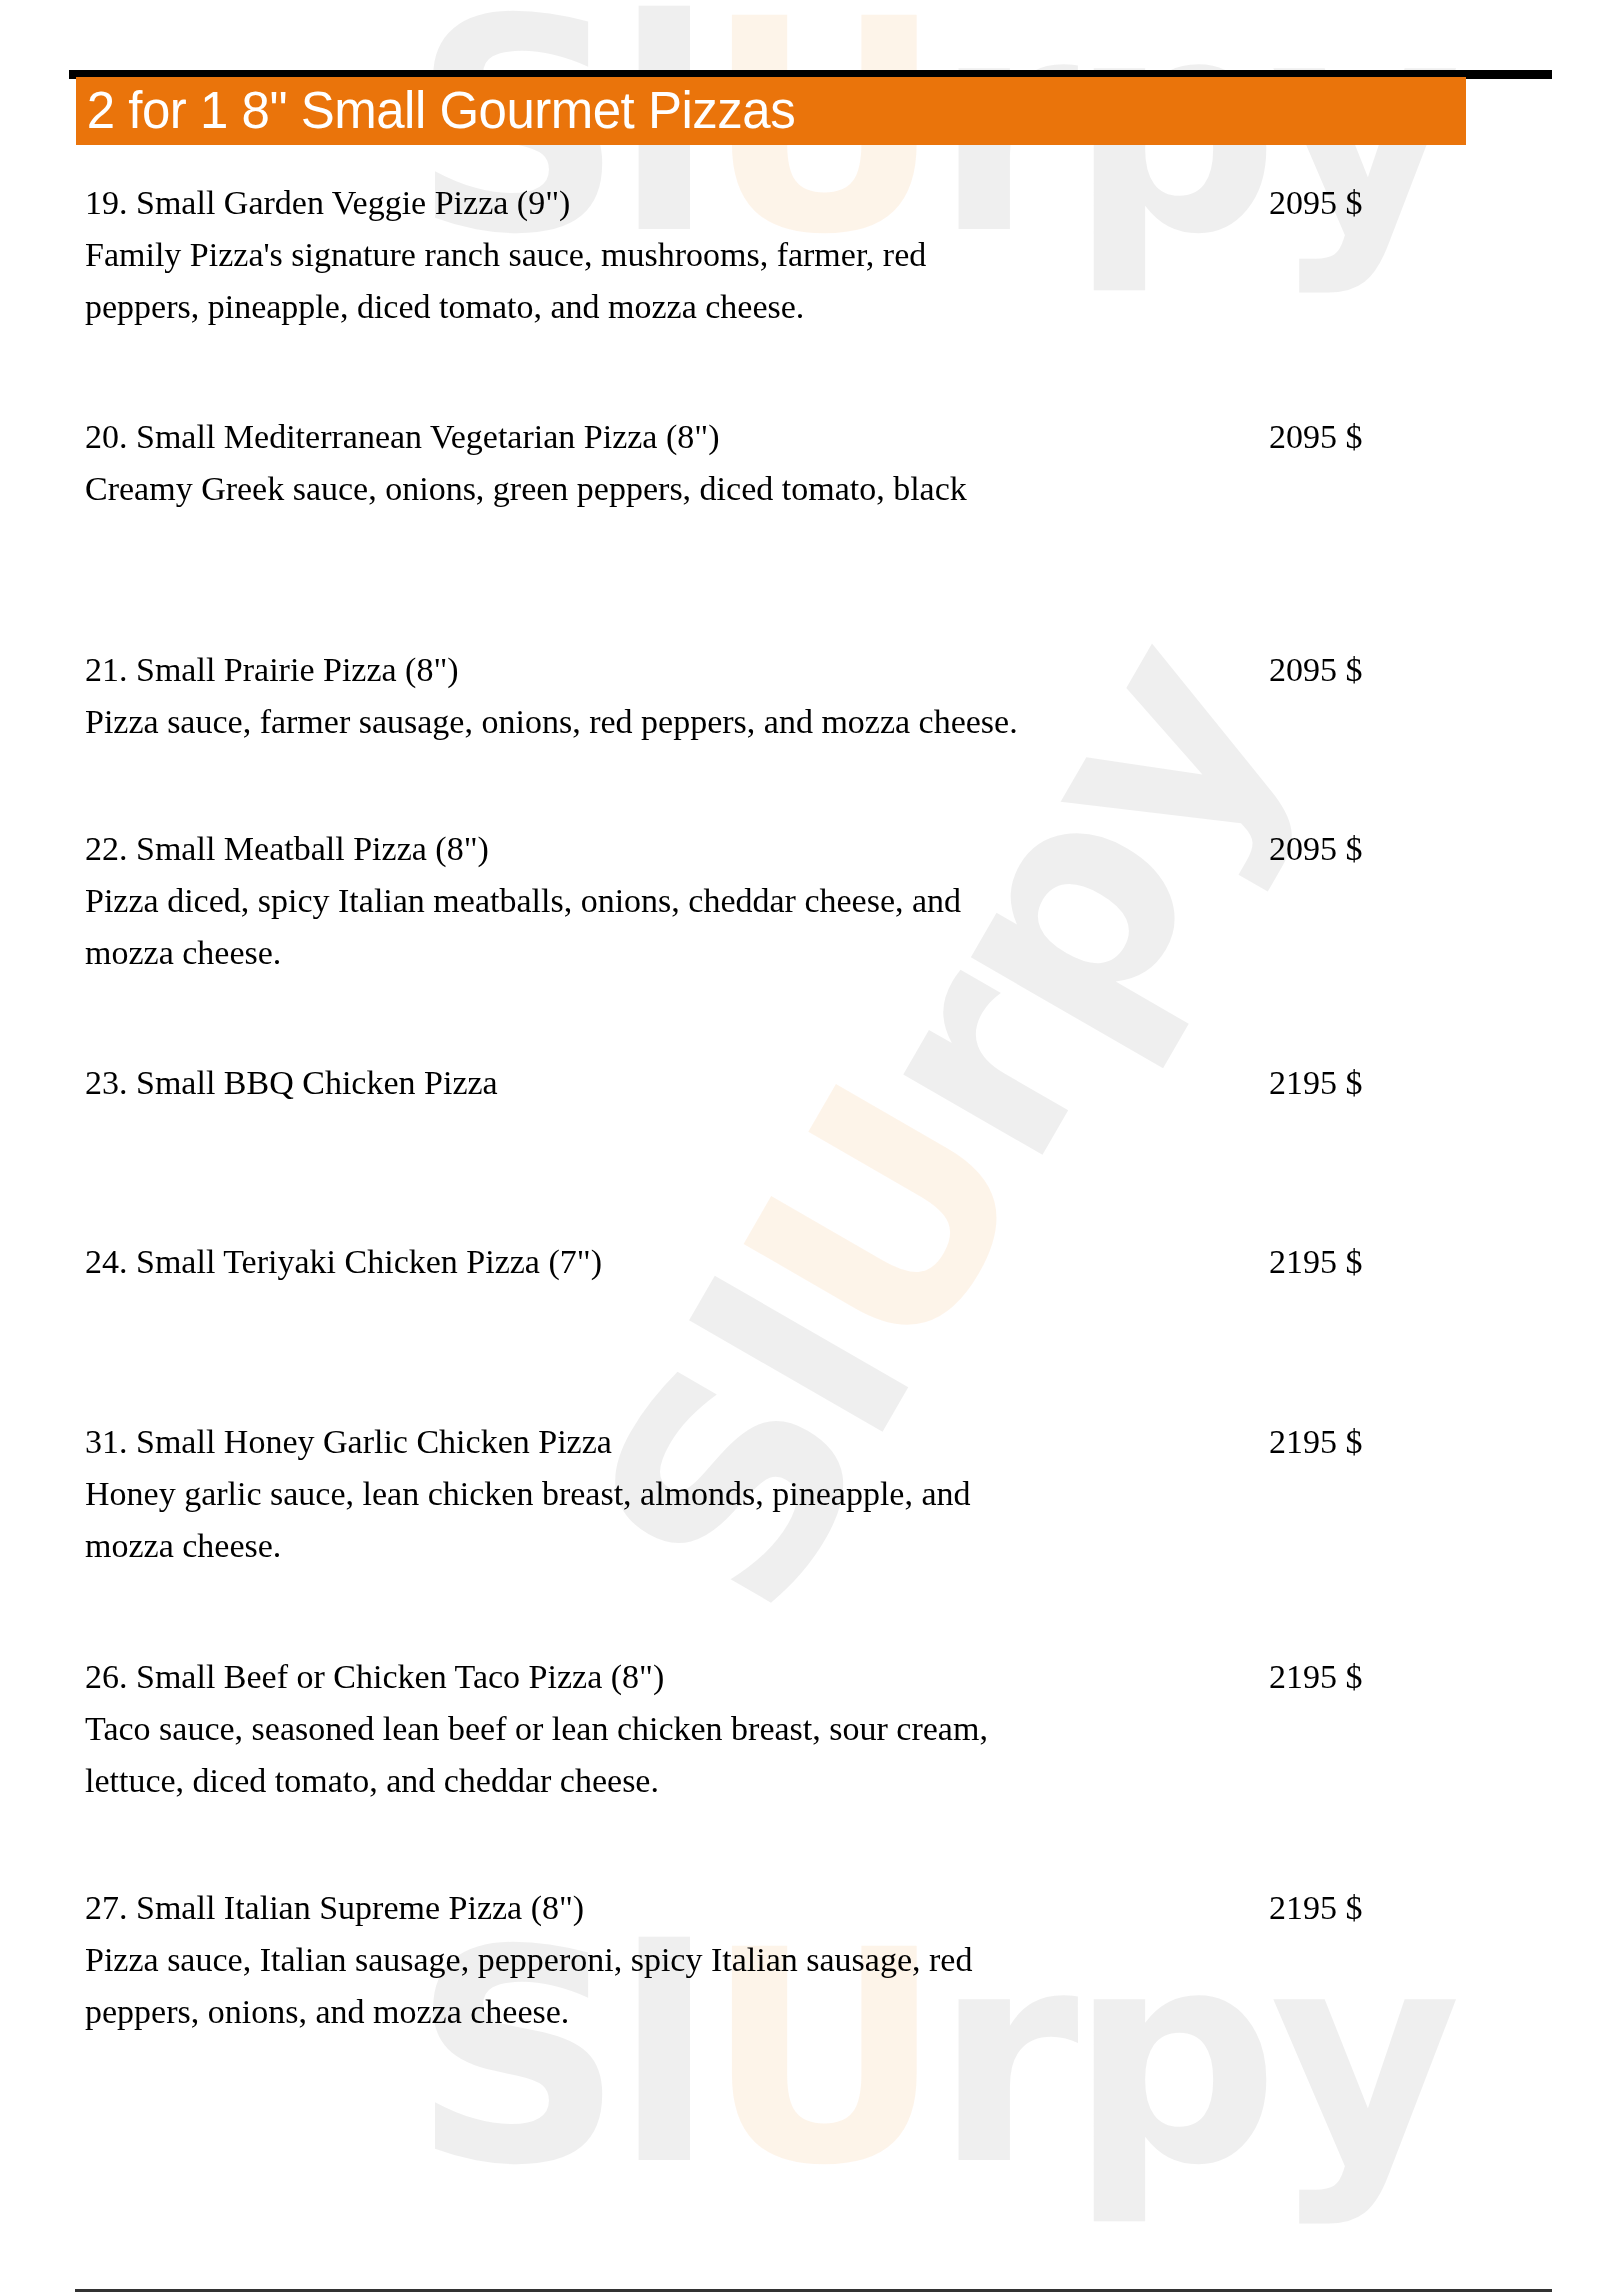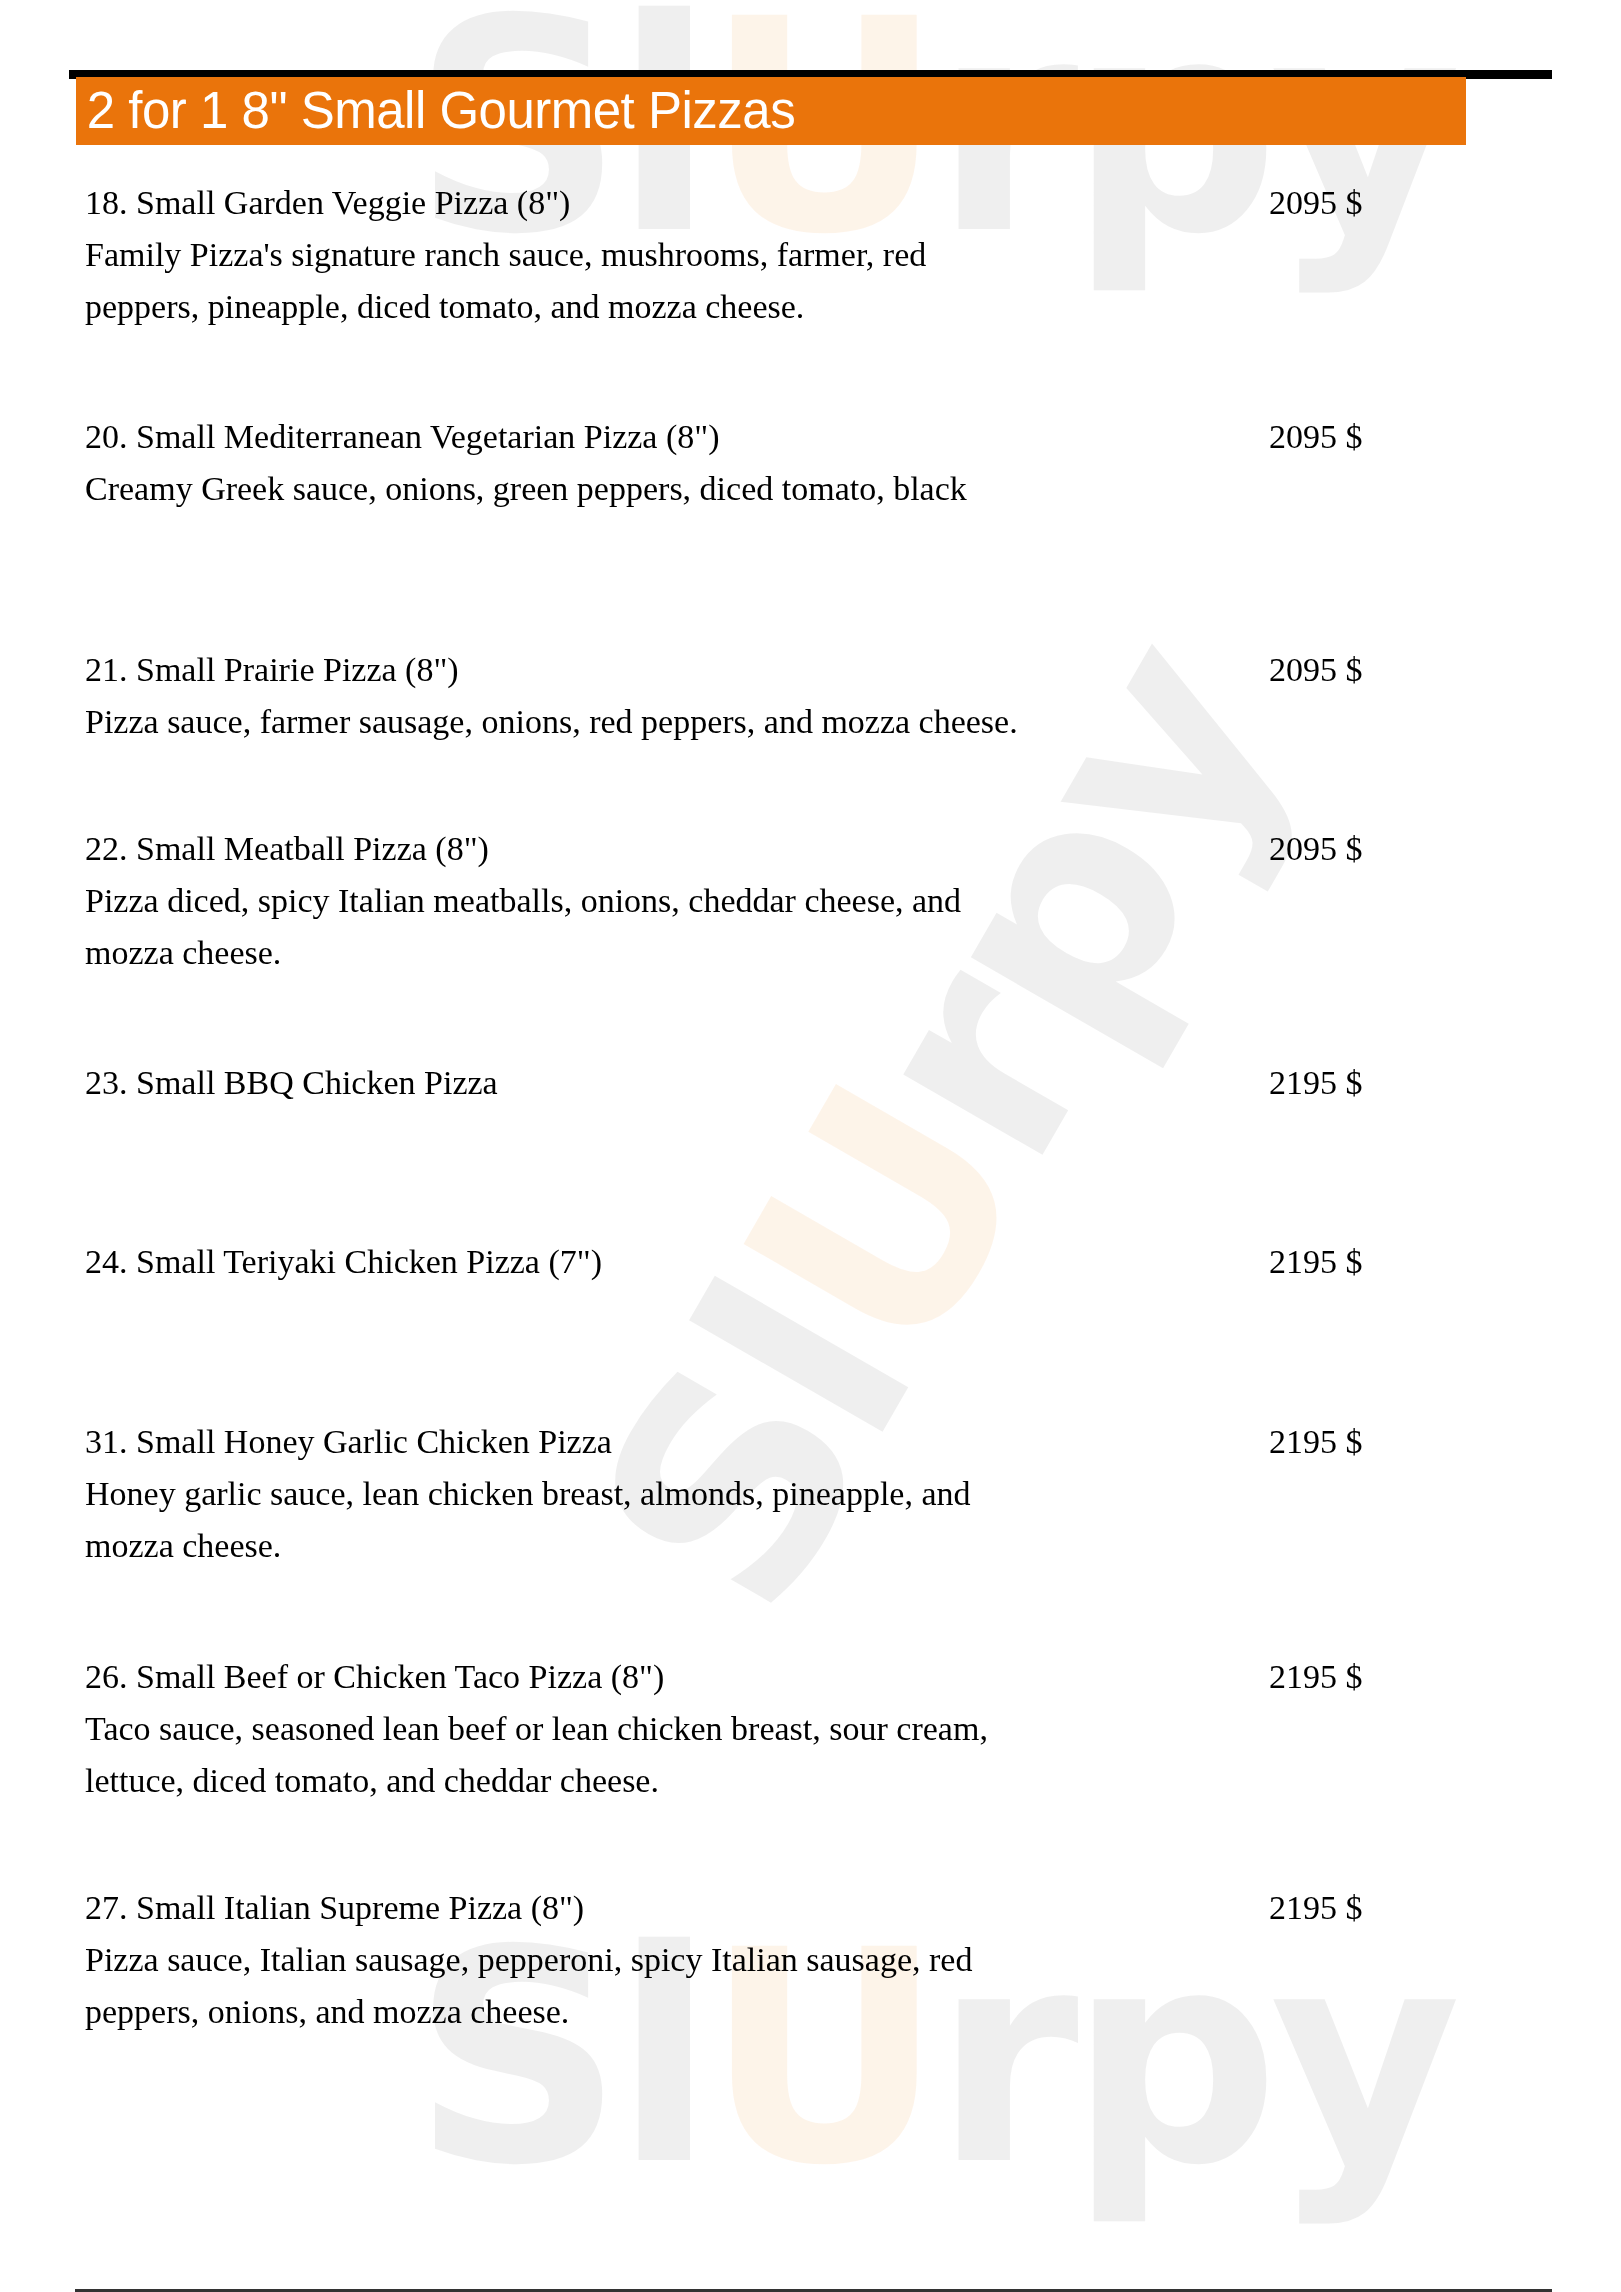--- a/index.html
+++ b/index.html
@@ -25,21 +25,21 @@
 <div class="watermark wm2"><span>Sl</span><span class="u">U</span><span>rpy</span></div>
 <div class="watermark wm3"><span>Sl</span><span class="u">U</span><span>rpy</span></div>
 
 <div class="content">
   <div class="topbar"></div>
   <div class="header">
     <div class="header-title">2 for 1 8" Small Gourmet Pizzas</div>
   </div>
 
   <div class="item" style="top:177px">
-    <div class="item-title">18. Small Garden Veggie Pizza (8")</div>
+    <div class="item-title">19. Small Garden Veggie Pizza (9")</div>
     <div class="item-price">2095 $</div>
     <div class="item-desc-line">Family Pizza's signature ranch sauce, mushrooms, farmer, red</div>
     <div class="item-desc-line">peppers, pineapple, diced tomato, and mozza cheese.</div>
   </div>
 
   <div class="item" style="top:411px">
     <div class="item-title">20. Small Mediterranean Vegetarian Pizza (8")</div>
     <div class="item-price">2095 $</div>
     <div class="item-desc-line">Creamy Greek sauce, onions, green peppers, diced tomato, black</div>
   </div>

